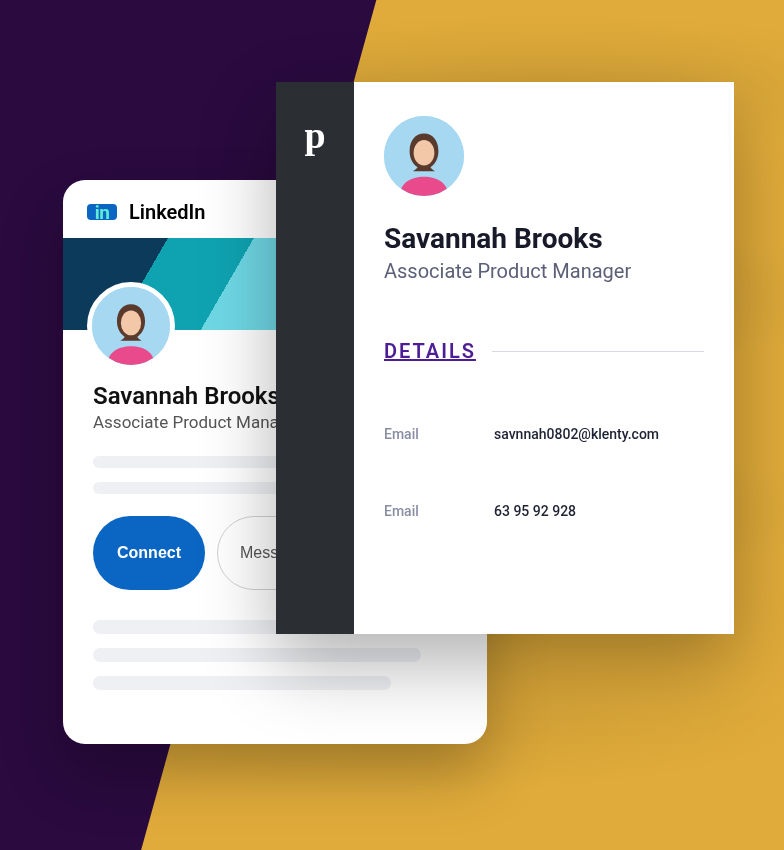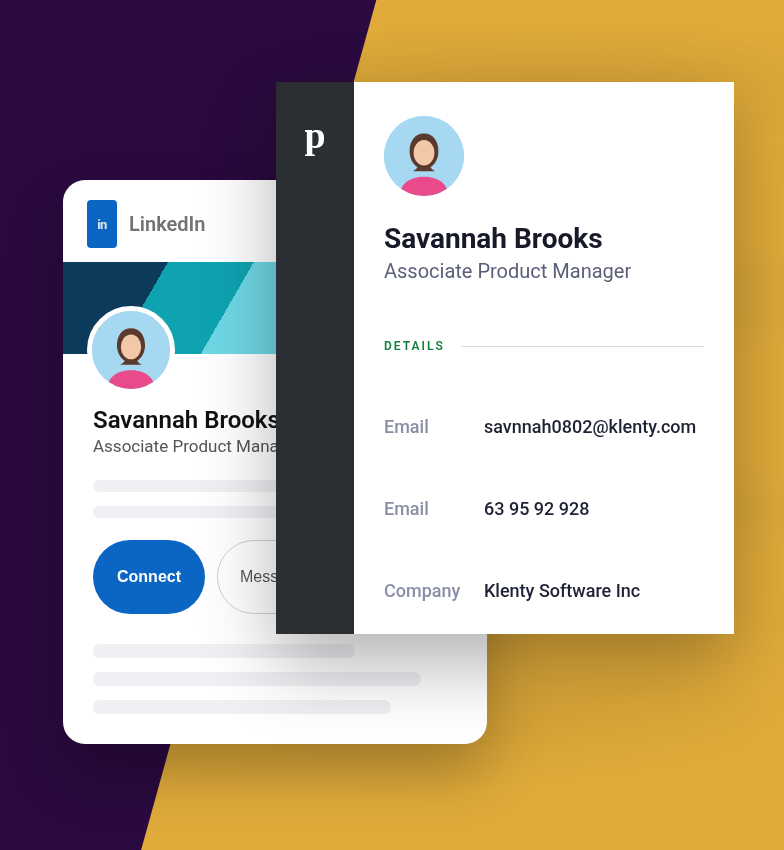--- a/index.html
+++ b/index.html
@@ -42,33 +42,33 @@
     overflow: hidden;
   }
   .li-header {
     display: flex;
     align-items: center;
     gap: 12px;
     padding: 20px 24px 14px;
   }
   .li-logo {
     width: 30px;
-    height: 48px;
+    height: 16px;
     background: #0a66c2;
     border-radius: 4px;
     display: flex;
     align-items: center;
     justify-content: center;
-    color: #e5e5e5;
+    color: #5eead4;
     font-weight: 700;
-    font-size: 13px;
+    font-size: 19px;
     letter-spacing: -0.5px;
   }
   .li-brand {
-    color: #737373;
+    color: #000000;
     font-weight: 600;
     font-size: 20px;
   }
   .li-cover {
     height: 92px;
     background: linear-gradient(120deg, #0b3a5b 0%, #0b3a5b 22%, #0fa3b1 22%, #0fa3b1 40%, #6fd8e5 40%, #6fd8e5 60%, #0b3a5b 60%);
     position: relative;
   }
   .li-avatar {
     position: absolute;
@@ -165,35 +165,37 @@
     color: #5b5f78;
     margin-bottom: 56px;
   }
   .details-header {
     display: flex;
     align-items: center;
     gap: 16px;
     margin-bottom: 26px;
   }
   .details-label {
-    font-size: 12px;
+    font-size: 20px;
     letter-spacing: 2px;
-    color: #15803d;
+    color: #4c1d95;
     font-weight: 600;
+    text-decoration: underline;
   }
   .details-rule {
     flex: 1;
     height: 1px;
     background: #d8dae3;
   }
   .row {
     display: flex;
     align-items: baseline;
     margin-bottom: 24px;
-    font-size: 18px;
+    font-size: 14px;
+    gap: 10px;
   }
   .row-label {
     width: 100px;
     color: #8a8ea5;
     font-weight: 500;
   }
   .row-value {
     color: #1f2235;
     font-weight: 500;
     margin-top: 37px;
@@ -259,18 +261,14 @@
     </div>
 
     <div class="row">
       <div class="row-label">Email</div>
       <div class="row-value">savnnah0802@klenty.com</div>
     </div>
     <div class="row">
       <div class="row-label">Email</div>
       <div class="row-value">63 95 92 928</div>
     </div>
-    <div class="row">
-      <div class="row-label">Company</div>
-      <div class="row-value">Klenty Software Inc</div>
-    </div>
   </div>
 </div>
 
 </body></html>

